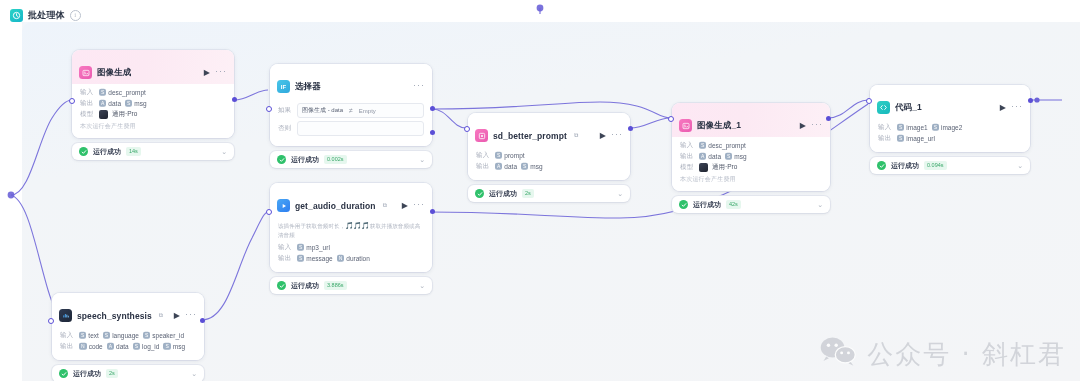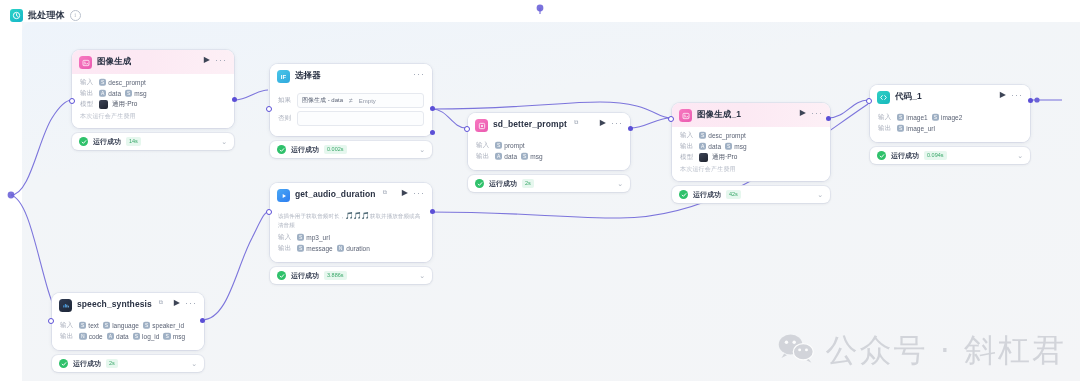--- a/index.html
+++ b/index.html
@@ -86,22 +86,22 @@
   .node-group { position: absolute; z-index: 10; }
 
   .node {
     background: #ffffff;
     border-radius: 8px;
     box-shadow: 0 1px 4px rgba(40,50,80,.10), 0 0 0 1px rgba(225,230,240,.9);
     overflow: hidden;
   }
   .node-head {
     display: flex;
-    align-items: flex-start;
-    padding: 6px 7px 5px 7px;
+    align-items: center;
+    padding: 16px 7px 5px 7px;
     gap: 5px;
   }
   .node-head.pink { background: linear-gradient(100deg, #fde8f4 0%, #fce9f3 45%, #fdf0f6 100%); }
   .node-head.white { background: #ffffff; }
   .node-badge {
     width: 13px; height: 13px;
     border-radius: 3.5px;
     display: flex; align-items: center; justify-content: center;
     flex: 0 0 auto;
   }
@@ -263,21 +263,21 @@
   .watermark {
     position: absolute;
     right: 14px; bottom: 8px;
     display: flex;
     align-items: center;
     gap: 9px;
     z-index: 30;
     opacity: .78;
   }
   .wm-text {
-    font-size: 32px;
+    font-size: 26px;
     color: #c9ccd2;
     font-weight: 500;
     letter-spacing: 2px;
     font-family: "DejaVu Sans", sans-serif;
   }
 </style>
 </head>
 <body>
 
 <div id="canvas">

